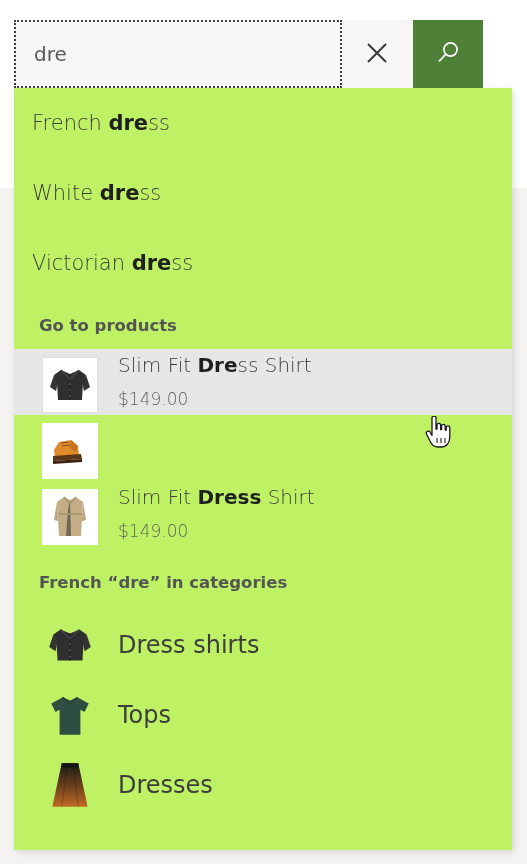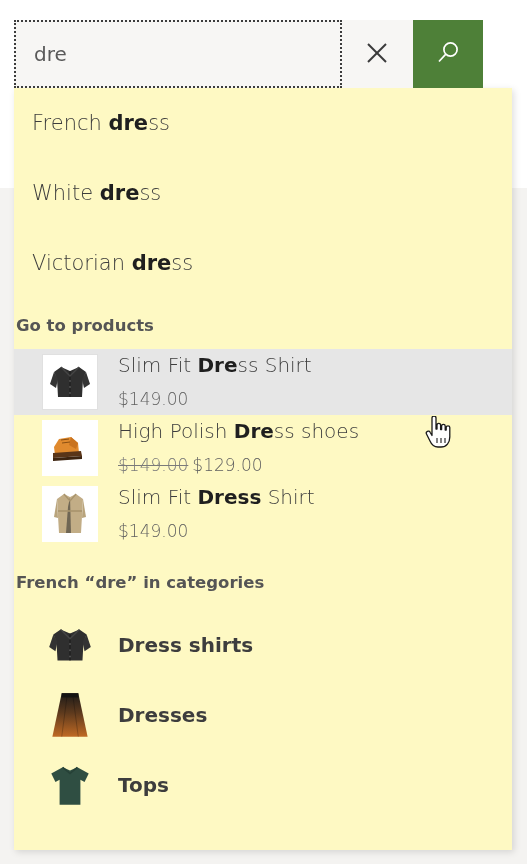--- a/index.html
+++ b/index.html
@@ -76,21 +76,21 @@
     cursor: pointer;
     padding: 0;
   }
 
   
   #autocomplete-panel {
     position: absolute;
     left: 14px; top: 88px;
     width: 498px;
     height: 762px;
-    background: #fef9c3;
+    background: #bef264;
     box-shadow: 2px 2px 7px rgba(0,0,0,0.13);
     z-index: 4;
     overflow: hidden;
   }
 
   .suggestion-row {
     height: 70px;
     display: flex;
     align-items: center;
     padding: 0 0 0 18px;
@@ -98,26 +98,25 @@
     color: #3d3d3d;
     font-weight: 300;
     cursor: pointer;
   }
   .suggestion-row b { font-weight: 700; color: #1f1f1f; }
 
   .section-heading {
     font-size: 16.5px;
     font-weight: 700;
     color: #555555;
-    padding: 18px 0 14px 2px;
+    padding: 18px 0 14px 25px;
   }
 
   .product-row {
     display: flex;
-    align-items: center;
     padding: 8px 0 8px 28px;
     cursor: pointer;
     height: 50px;
   }
   .product-row.is-highlighted { background: #e6e6e6; }
 
   .thumb {
     width: 56px;
     height: 56px;
     flex: 0 0 56px;
@@ -153,23 +152,23 @@
   .price-new { color: #5f5f5f; }
 
   .category-row {
     display: flex;
     align-items: center;
     padding: 6px 0 6px 28px;
     height: 58px;
     cursor: pointer;
   }
   .category-label {
-    font-size: 20px;
+    font-size: 24px;
     color: #3d3d3d;
-    font-weight: 700;
+    font-weight: 400;
     margin-left: 20px;
   }
   .cat-thumb {
     width: 56px; height: 62px;
     flex: 0 0 56px;
     display: flex; align-items: center; justify-content: center;
   }
 
   
   #mouse-cursor {
@@ -262,28 +261,20 @@
       <div class="thumb">
         <svg width="50" height="50" viewBox="0 0 50 50">
           <path d="M14 16 L26 14 L33 20 L34 30 L10 32 L9 24 Z" fill="#e08a2e"></path>
           <path d="M26 14 L33 20 L31 26 L24 22 Z" fill="#c9731f"></path>
           <path d="M8 30 L36 28 L37 33 L8 35 Z" fill="#5a3518"></path>
           <path d="M8 35 L37 33 L37 36 L8 38 Z" fill="#3d2410"></path>
           <path d="M16 17 L24 16" stroke="#8a4f12" stroke-width="1"></path>
           <path d="M17 20 L25 19" stroke="#8a4f12" stroke-width="1"></path>
         </svg>
       </div>
-      <div class="product-info">
-        <div class="product-title">
-          <span>High Polish </span><b>Dre</b><span>ss shoes</span>
-        </div>
-        <div class="product-price">
-          <span class="price-old">$149.00</span><span class="price-new">$129.00</span>
-        </div>
-      </div>
     </div>
 
     <div class="product-row">
       <div class="thumb">
         <svg width="50" height="54" viewBox="0 0 50 54">
           <path d="M19 7 L25 10 L31 7 L38 12 L36 46 L14 46 L12 12 Z" fill="#c2ad86"></path>
           <path d="M25 10 L26 46 L21 46 L23 20 Z" fill="#2b2b2b" opacity="0.55"></path>
           <path d="M19 7 L25 14 L31 7" fill="none" stroke="#a8936c" stroke-width="1.3"></path>
           <path d="M13 24 L37 24" stroke="#a8936c" stroke-width="1.6"></path>
           <path d="M12 12 L9 30 L13 31" fill="#b9a47c"></path>
@@ -312,50 +303,50 @@
           <path d="M25 14 L25 40" stroke="#1a1a1a" stroke-width="1"></path>
           <path d="M16 10 L25 19 L34 10" fill="none" stroke="#454545" stroke-width="1.4"></path>
           <circle cx="25" cy="24" r="0.9" fill="#555"></circle>
           <circle cx="25" cy="30" r="0.9" fill="#555"></circle>
           <circle cx="25" cy="36" r="0.9" fill="#555"></circle>
           <path d="M9 15 L5 27 L11 31 L13 22 Z" fill="#333"></path>
           <path d="M41 15 L45 27 L39 31 L37 22 Z" fill="#333"></path>
         </svg>
       </div>
       <div class="category-label">Dress shirts</div>
+    </div>
+
+    <div class="category-row">
+      <div class="cat-thumb">
+        <svg width="52" height="52" viewBox="0 0 50 50">
+          <path d="M18 8 L25 11 L32 8 L43 14 L39 22 L35 20 L35 44 L15 44 L15 20 L11 22 L7 14 Z" fill="#2f4e42"></path>
+          <path d="M18 8 L25 14 L32 8" fill="none" stroke="#264137" stroke-width="1.5"></path>
+        </svg>
+      </div>
+      <div class="category-label">Tops</div>
     </div>
 
     <div class="category-row">
       <div class="cat-thumb">
         <svg width="52" height="56" viewBox="0 0 50 54">
           <defs>
             <linearGradient id="ombre" x1="0" y1="0" x2="0" y2="1">
               <stop offset="0%" stop-color="#1c1a18"></stop>
               <stop offset="45%" stop-color="#5e3a1d"></stop>
               <stop offset="100%" stop-color="#c06a24"></stop>
             </linearGradient>
           </defs>
           <path d="M17 6 L33 6 L42 48 L8 48 Z" fill="url(#ombre)"></path>
           <path d="M17 6 L33 6 L33 10 L17 10 Z" fill="#141312"></path>
           <path d="M22 10 L17 48" stroke="#000" stroke-width="0.7" opacity="0.3"></path>
           <path d="M28 10 L33 48" stroke="#000" stroke-width="0.7" opacity="0.3"></path>
         </svg>
       </div>
       <div class="category-label">Dresses</div>
     </div>
-
-    <div class="category-row">
-      <div class="cat-thumb">
-        <svg width="52" height="52" viewBox="0 0 50 50">
-          <path d="M18 8 L25 11 L32 8 L43 14 L39 22 L35 20 L35 44 L15 44 L15 20 L11 22 L7 14 Z" fill="#2f4e42"></path>
-          <path d="M18 8 L25 14 L32 8" fill="none" stroke="#264137" stroke-width="1.5"></path>
-        </svg>
-      </div>
-      <div class="category-label">Tops</div>
-    </div>
   </div>
 </div>
 
 <div id="mouse-cursor" style="left: 423px; top: 416px;">
   <svg width="30" height="32" viewBox="0 0 30 32">
     <path d="M9 2 C9 0.8 10 0 11 0 C12 0 13 0.8 13 2 L13 13 L14 13 L14 9 C14 8 14.8 7.3 15.8 7.3
              C16.8 7.3 17.6 8 17.6 9 L17.6 13.5 L18.6 13.5 L18.6 10 C18.6 9 19.4 8.3 20.4 8.3
              C21.4 8.3 22.2 9 22.2 10 L22.2 14 L23.2 14 L23.2 11.5 C23.2 10.5 24 9.8 25 9.8
              C26 9.8 26.8 10.5 26.8 11.5 L26.8 21 C26.8 26.5 23.5 31 18 31 L15 31
              C11 31 8.5 28.5 7 25 L3.5 18 C3 17 3.4 15.8 4.4 15.3 C5.4 14.8 6.6 15.2 7.1 16.2 L9 19.5 Z" fill="#ffffff" stroke="#1a1a1a" stroke-width="1.3" stroke-linejoin="round"></path>

